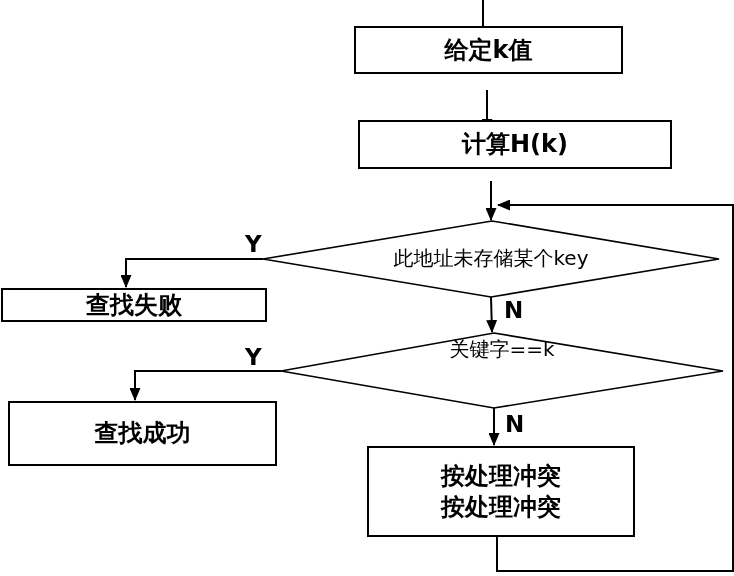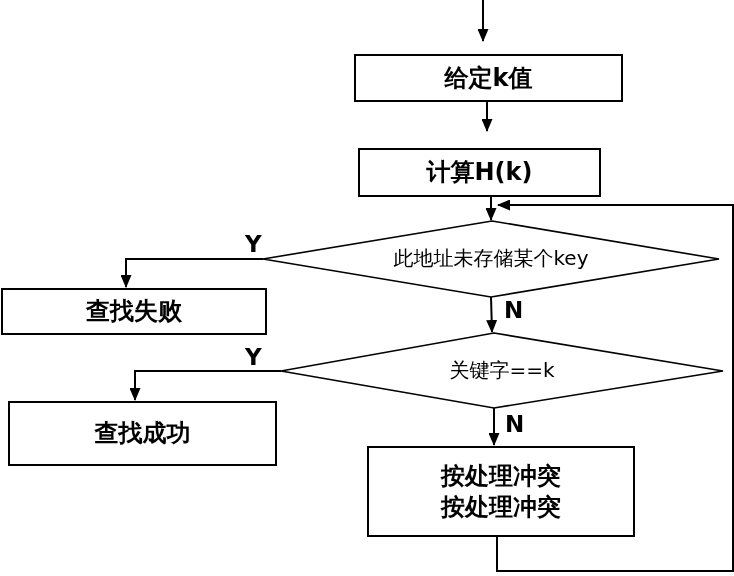--- a/index.html
+++ b/index.html
@@ -29,41 +29,41 @@
     display: flex;
     align-items: center;
     justify-content: center;
     z-index: 2;
     color: #000000;
     font-weight: bold;
     font-size: 24px;
     line-height: 1.2;
     text-align: center;
   }
-  #node-given-k   { left: 354px; top: 54px;  width: 269px; height: 48px; }
-  #node-compute-hk{ left: 358px; top: 148px; width: 243px; height: 49px; }
-  #node-fail      { left: 1px;   top: 288px; width: 266px; height: 47px; }
+  #node-given-k   { left: 354px; top: 26px;  width: 269px; height: 48px; }
+  #node-compute-hk{ left: 358px; top: 120px; width: 314px; height: 49px; }
+  #node-fail      { left: 1px;   top: 288px; width: 266px; height: 34px; }
   #node-success   { left: 8px;   top: 401px; width: 269px; height: 65px; }
   #node-compute-hi{ left: 367px; top: 446px; width: 268px; height: 91px; }
   #node-compute-hi .multiline {
     text-align: right;
     font-size: 24px;
     line-height: 31px;
   }
   .diamond-label {
     position: absolute;
     z-index: 3;
     color: #000000;
     font-weight: normal;
     font-size: 20px;
     text-align: center;
     pointer-events: none;
   }
   #label-decision1 { left: 263px; top: 245px; width: 456px; }
-  #label-decision2 { left: 281px; top: 357px; width: 442px; }
+  #label-decision2 { left: 281px; top: 336px; width: 442px; }
   .edge-label {
     position: absolute;
     z-index: 3;
     color: #000000;
     font-weight: bold;
     font-size: 23px;
   }
   #edge-label-y1 { left: 245px; top: 231px; }
   #edge-label-n1 { left: 504px; top: 297px; }
   #edge-label-y2 { left: 245px; top: 344px; }

